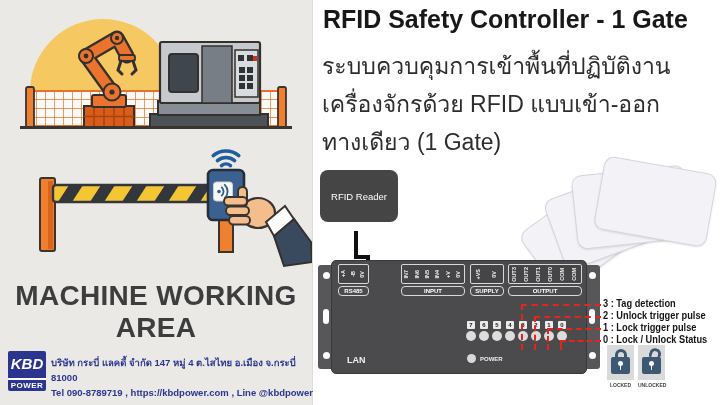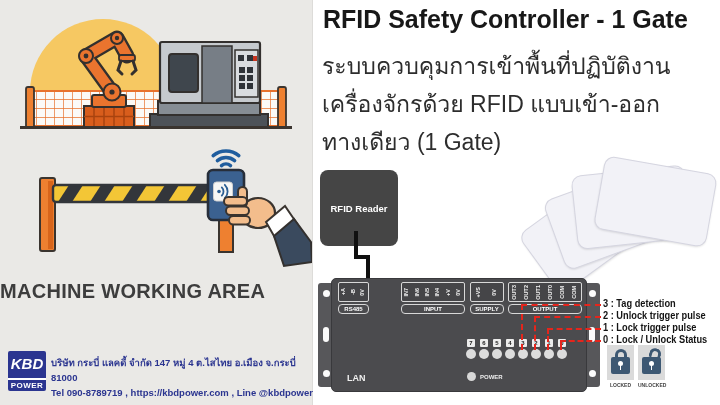--- a/index.html
+++ b/index.html
@@ -3,55 +3,55 @@
 <meta charset="utf-8">
 <style>
   html,body{margin:0;padding:0;}
   body{width:720px;height:405px;position:relative;overflow:hidden;background:#ffffff;
        font-family:"Liberation Sans","DejaVu Sans",sans-serif;}
 
   
   #left-panel{position:absolute;left:0;top:0;width:312px;height:405px;background:#eae9e6;
               border-right:1px solid #dddcd9;}
   #illus{position:absolute;left:0;top:0;}
-  #area-caption{position:absolute;left:0;top:280px;width:312px;text-align:left;
-                font-weight:bold;font-size:20px;letter-spacing:.3px;color:#3d3d3d;}
+  #area-caption{position:absolute;left:0;top:280px;width:312px;text-align:center;
+                font-weight:bold;font-size:28px;letter-spacing:.3px;color:#3d3d3d;}
   #kbd-logo{position:absolute;left:8px;top:351px;width:38px;height:40px;background:#2b3590;
             border-radius:2px;color:#fff;display:flex;flex-direction:column;}
   #kbd-logo .kbd{flex:1;font-size:15px;font-weight:bold;font-style:italic;text-align:center;line-height:26px;}
   #kbd-logo .power{border-top:2px solid #fff;font-size:8px;font-weight:bold;text-align:center;
                    line-height:11px;letter-spacing:.5px;}
   #contact{position:absolute;left:51px;top:355px;width:262px;color:#2b3590;font-weight:bold;
            font-size:9.5px;line-height:1.6;}
 
   
   #title{position:absolute;left:323px;top:4px;font-size:26px;font-weight:bold;color:#181818;
          white-space:nowrap;transform:scaleX(.96);transform-origin:left top;}
   #subtitle{position:absolute;left:322px;top:47px;width:400px;font-size:23px;color:#2d2d2d;
             line-height:38px;}
 
-  #rfid-reader-box{position:absolute;left:320px;top:170px;width:78px;height:76px;background:#454545;
-                   border-radius:8px;color:#fff;font-size:9.5px;font-weight:bold;display:flex;
+  #rfid-reader-box{position:absolute;left:320px;top:170px;width:78px;height:52px;background:#454545;
+                   border-radius:8px;color:#fff;font-size:9.5px;font-weight:normal;display:flex;
                    align-items:center;justify-content:center;}
   .cable{position:absolute;background:#101010;}
   #cable-a{left:354px;top:231px;width:4px;height:28px;}
   #cable-b{left:354px;top:255px;width:16px;height:4px;}
   #cable-c{left:366px;top:255px;width:4px;height:25px;}
 
   
   #cards{position:absolute;left:548px;top:140px;width:172px;height:158px;}
   .card{position:absolute;width:112px;height:72px;background:#f2f2f7;border:1.5px solid #d5d5e0;
         border-radius:10px;box-shadow:0 1px 2px rgba(0,0,0,.10);transform-origin:50% 100%;}
   #card-1{left:2px;top:48px;transform:rotate(-36deg);}
   #card-2{left:16px;top:38px;transform:rotate(-20deg);}
   #card-3{left:30px;top:30px;transform:rotate(-6deg);}
   #card-4{left:44px;top:24px;transform:rotate(10deg);}
 
   
-  #controller{position:absolute;left:318px;top:278px;width:260px;height:114px;}
+  #controller{position:absolute;left:318px;top:260px;width:260px;height:114px;}
   .mount-tab{position:absolute;top:5px;width:16px;height:104px;background:#57575a;border-radius:3px;}
   #tab-left{left:0;} #tab-right{left:266px;}
   .hole{position:absolute;left:4.5px;width:7px;height:7px;border-radius:50%;background:#fbfbfb;}
   .hole.h-top{top:7px;} .hole.h-bot{top:87px;}
   .slot{position:absolute;left:5px;top:44px;width:6px;height:15px;border-radius:3px;background:#fbfbfb;}
   #ctrl-body{position:absolute;left:13px;top:0;width:256px;height:114px;background:#4b4b4e;
              border:1px solid #39393c;border-radius:5px;box-sizing:border-box;}
   .tgroup{position:absolute;top:3px;}
   .pins{display:flex;justify-content:space-around;align-items:center;border:1.2px solid #d8d8d8;
         border-radius:2px;height:18px;background:#454548;overflow:hidden;}

